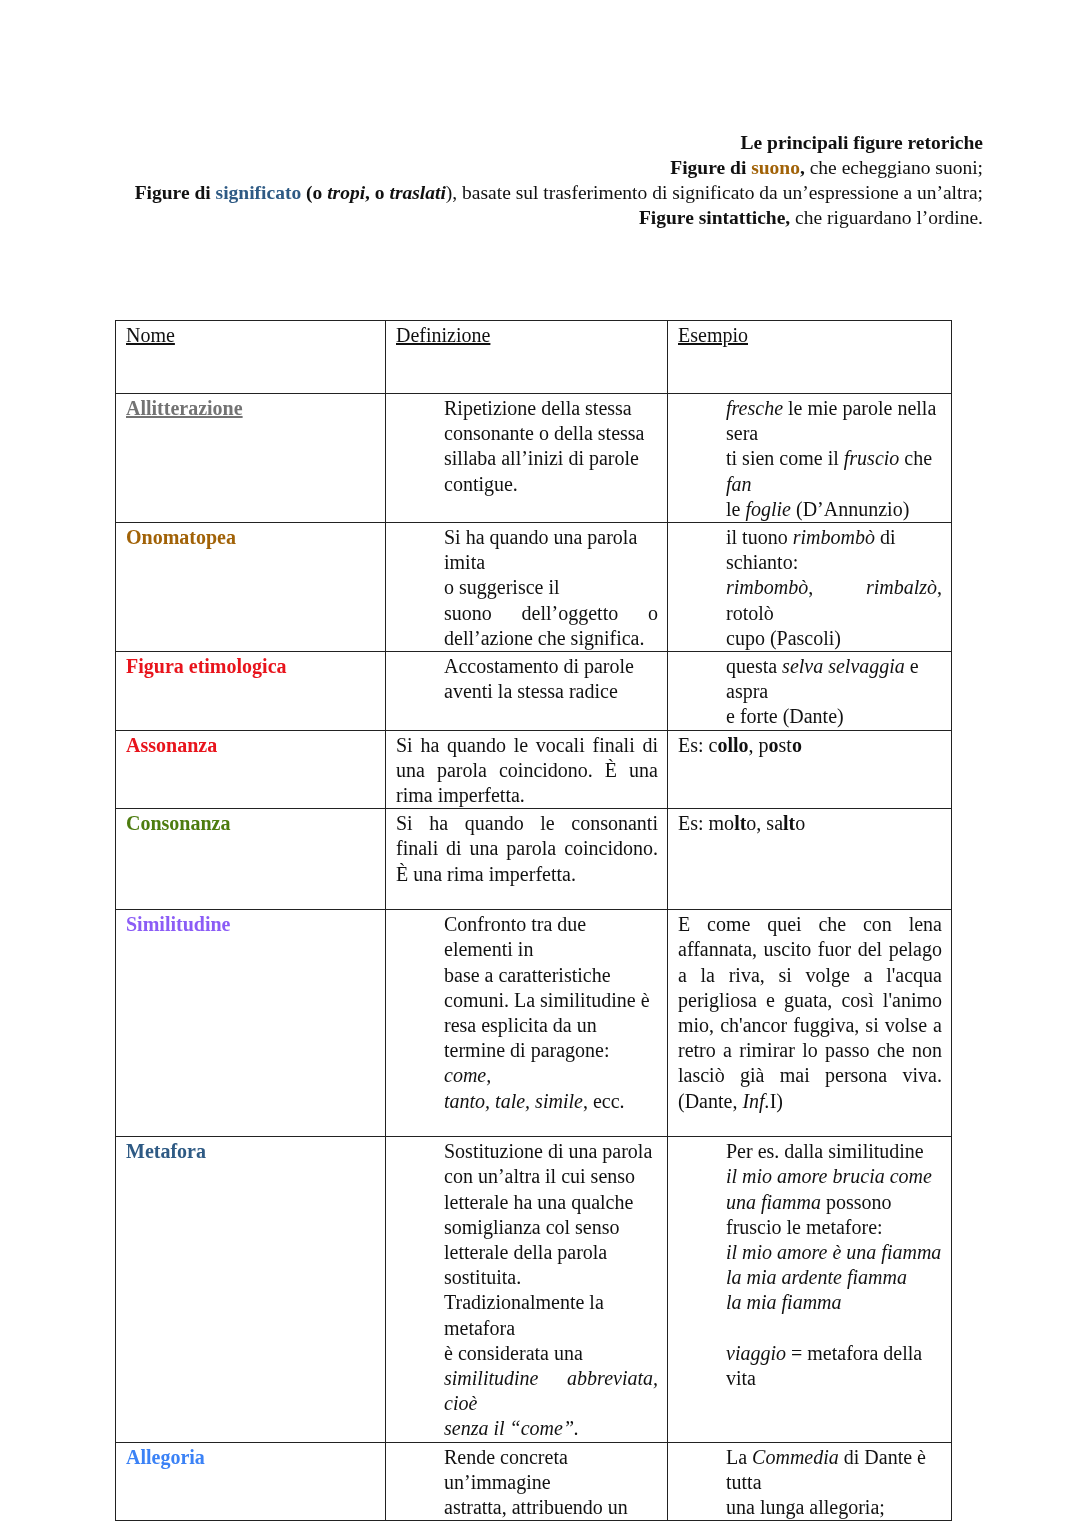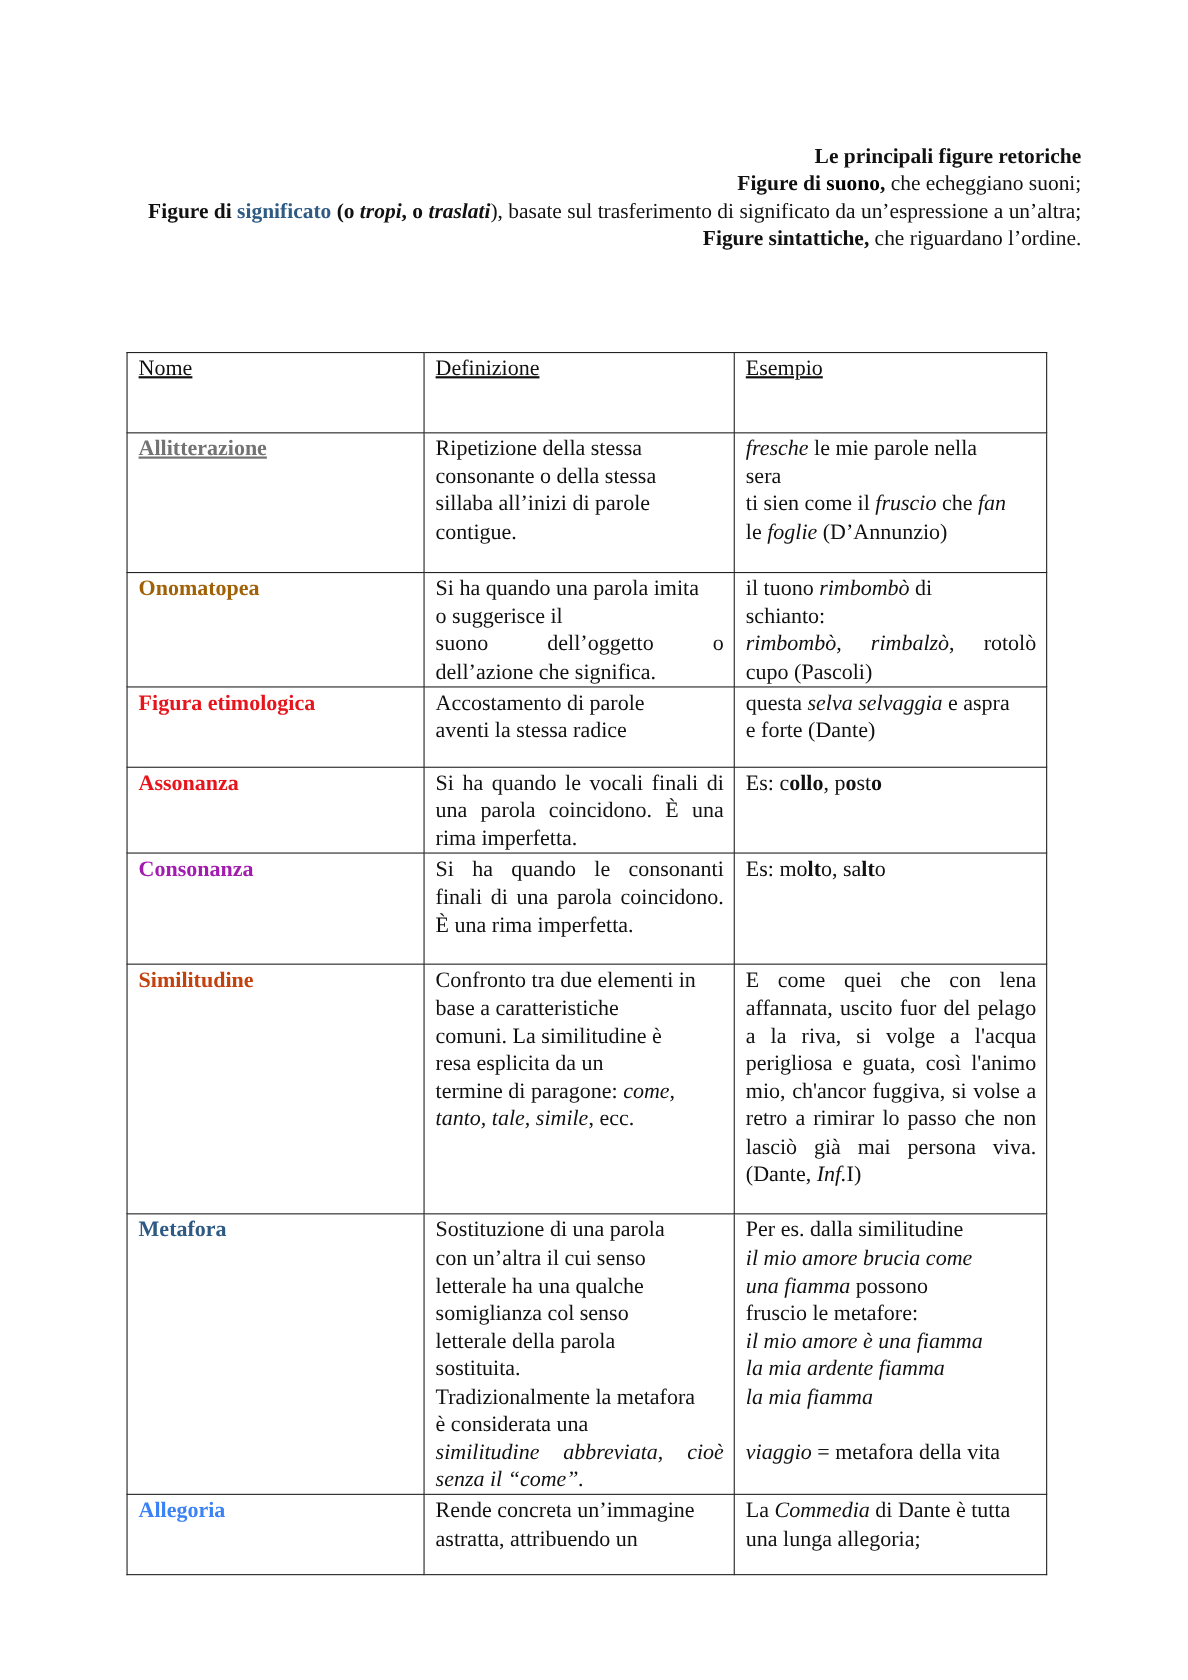--- a/index.html
+++ b/index.html
@@ -31,28 +31,28 @@
     line-height: 25.2px;
     font-size: 20px;
   }
   col.c1 { width: 270px; }
   col.c2 { width: 282px; }
   col.c3 { width: 284px; }
   .name { font-weight: bold; }
   .hdr { text-decoration: underline; }
   .just { text-align: justify; text-align-last: left; }
   .just-full { text-align: justify; text-align-last: justify; }
-  .line { display: block; }
+  .line { display: block; margin-left: 48px; }
 </style>
 </head>
 <body>
 
 <div class="intro">
   <p class="b">Le principali figure retoriche</p>
-  <p><span class="b">Figure di </span><span class="b red" style="color: #000000;">suono</span><span class="b">,</span><span> che echeggiano suoni;</span></p>
+  <p><span class="b">Figure di </span><span class="b red" style="color: #a16207;">suono</span><span class="b">,</span><span> che echeggiano suoni;</span></p>
   <p><span class="b">Figure di </span><span class="b blue" style="color: rgb(46, 90, 132);">significato</span><span class="b"> (o </span><span class="b i">tropi</span><span class="b">, o </span><span class="b i">traslati</span><span>)</span><span>, basate sul trasferimento di significato da un’espressione a un’altra;</span></p>
   <p><span class="b">Figure sintattiche,</span><span> che riguardano l’ordine.</span></p>
 </div>
 
 <table>
   <colgroup>
       <col class="c1">
       <col class="c2">
       <col class="c3">
     </colgroup>
@@ -107,27 +107,27 @@
     </td>
   </tr>
 
   <tr style="height:76px">
     <td><span class="name red" style="color: rgb(232, 20, 28);">Assonanza</span></td>
     <td class="just"><span>Si ha quando le vocali finali di una parola coincidono. È una rima imperfetta.</span></td>
     <td><span>Es: </span><span>c</span><span class="b">ollo</span><span>, </span><span>p</span><span class="b">o</span><span>st</span><span class="b">o</span></td>
   </tr>
 
   <tr style="height:101px">
-    <td><span class="name red" style="color: #a21caf; margin-top: 12px;">Consonanza</span></td>
+    <td><span class="name red" style="color: #4d7c0f; margin-top: 12px;">Consonanza</span></td>
     <td class="just"><span>Si ha quando le consonanti finali di una parola coincidono. È una rima imperfetta.</span></td>
     <td><span>Es: mo</span><span class="b">lt</span><span>o</span><span>, sa</span><span class="b">lt</span><span>o</span></td>
   </tr>
 
   <tr style="height:227px">
-    <td><span class="name blue" style="color: #c2410c;">Similitudine</span></td>
+    <td><span class="name blue" style="color: #8b5cf6;">Similitudine</span></td>
     <td>
       <span class="line">Confronto tra due elementi in</span>
       <span class="line">base a caratteristiche</span>
       <span class="line">comuni. La similitudine è</span>
       <span class="line">resa esplicita da un</span>
       <span class="line"><span>termine di paragone: </span><span class="i">come,</span></span>
       <span class="line"><span class="i">tanto, tale, simile</span><span>, ecc.</span></span>
     </td>
     <td class="just"><span>E come quei che con lena affannata, uscito fuor del pelago a la riva, si volge a l'acqua perigliosa e guata, così l'animo mio, ch'ancor fuggiva, si volse a retro a rimirar lo passo che non lasciò già mai persona viva. (Dante, </span><span class="i">Inf.</span><span>I)</span></td>
   </tr>

